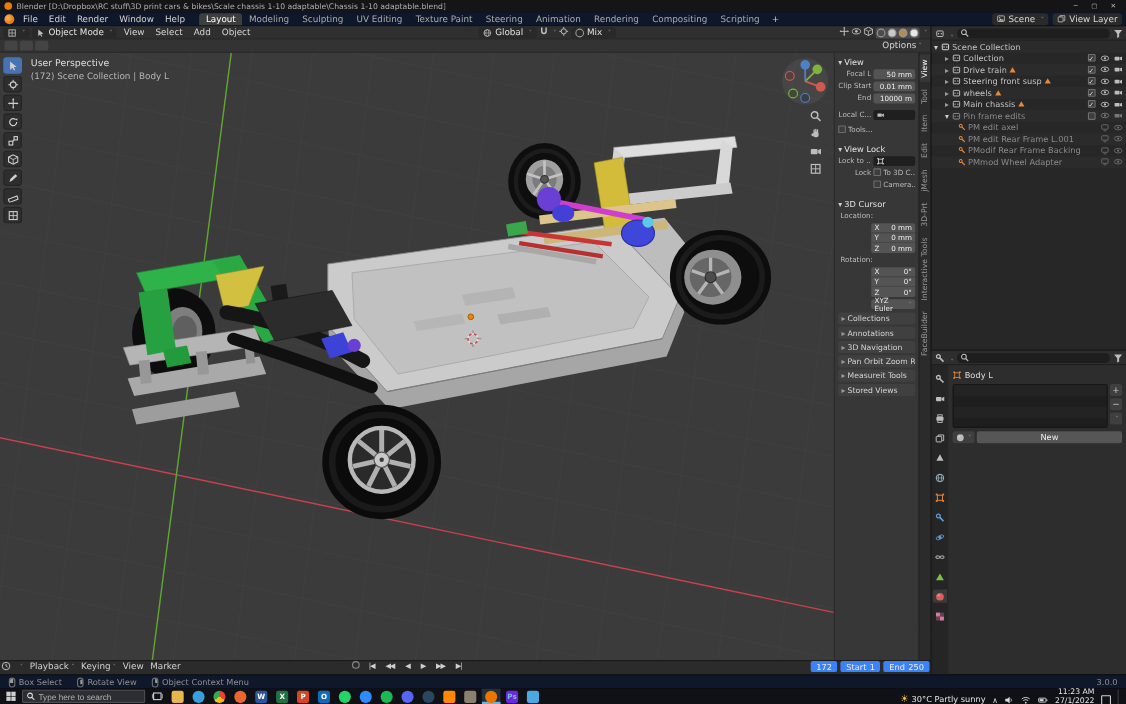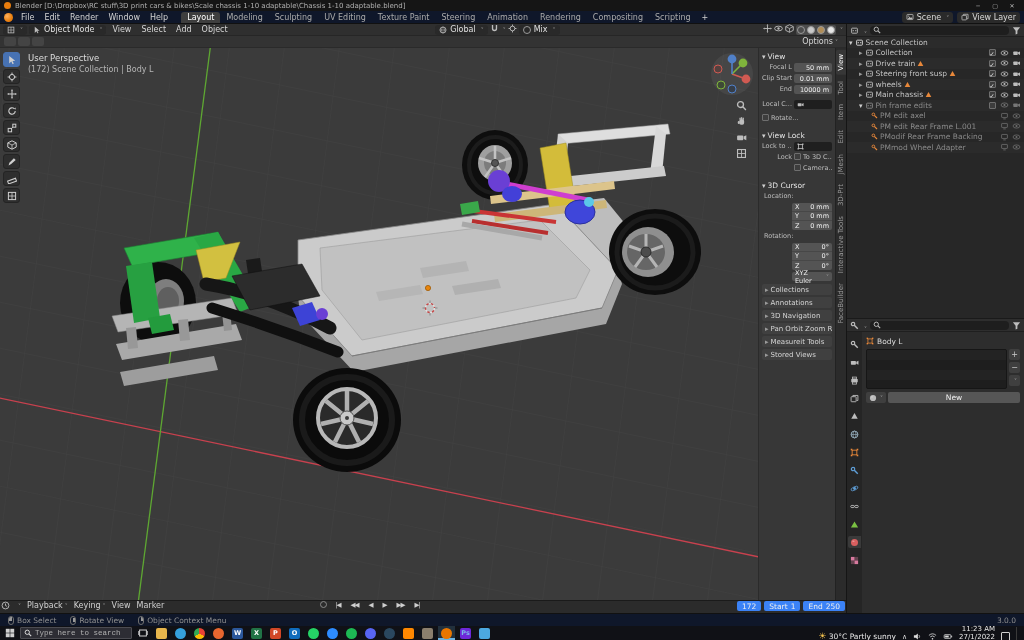--- a/index.html
+++ b/index.html
@@ -118,21 +118,21 @@
   .mouse{width:6px;height:9px;border:1px solid #6e6e6e;border-radius:3px;position:relative}
   .mouse.ml::before{content:"";position:absolute;left:0;top:0;width:2.5px;height:4px;background:#9a9a9a;border-radius:2px 0 0 0}
   .mouse.mm::before{content:"";position:absolute;left:2px;top:1px;width:1.5px;height:4px;background:#9a9a9a}
   .mouse.mr::before{content:"";position:absolute;right:0;top:0;width:2.5px;height:4px;background:#9a9a9a;border-radius:0 2px 0 0}
   #statusbar .ver{margin-left:auto}
 
   
   #taskbar{left:0;top:626px;width:1024px;height:14px;background:#101116;display:flex;align-items:center;gap:2px;padding:0 2px}
   #taskbar .start{width:16px;height:14px;display:flex;align-items:center;justify-content:center}
   #tsearch{width:112px;height:12px;background:#2d2d34;border:1px solid #4c4c52;border-radius:1px;display:flex;align-items:center;gap:3px;padding:0 3px}
-  #tsearch input{flex:1;background:none;border:none;outline:none;font-size:7.5px;color:#c8c8c8;font-family:Liberation Mono, monospace;min-width:0}
+  #tsearch input{flex:1;background:none;border:none;outline:none;font-size:7.5px;color:#c8c8c8;font-family:Liberation Sans, sans-serif;min-width:0}
   #tsearch input::placeholder{color:#b0b0b0}
   .app{width:17px;height:14px;display:flex;align-items:center;justify-content:center;flex:none}
   .gl{width:11px;height:11px;border-radius:2px;display:flex;align-items:center;justify-content:center;font-size:6.5px;font-weight:bold;color:#fff}
   .gl.ci{border-radius:50%}
   .app.active{background:#22303c;box-shadow:inset 0 -2px 0 #6cb2e2}
   #tray{margin-left:auto;display:flex;align-items:flex-end;gap:6px;padding-right:3px}
   #tray .wtxt{font-size:7.5px;color:#e8e8e8;white-space:nowrap}
   #tray .sun{color:#f2c14e;font-size:9px}
   #tray .chev{color:#ddd;font-size:7px}
   #tray .clock{display:flex;flex-direction:column;align-items:flex-end;font-size:7px;line-height:1.15;color:#e8e8e8}
@@ -624,21 +624,21 @@
     <div class="nrow" style="margin-top:5px">
         <span class="nlbl">Local C...</span>
         <span class="fld dark">
           <svg class="ic" width="7" height="7">
             <use href="#i-cam"></use>
           </svg>
         </span>
       </div>
     <div class="nrow" style="margin-top:4px">
         <span class="cb"></span>
-        <span class="nlbl left">Rotate...</span>
+        <span class="nlbl left">Tools...</span>
       </div>
 
     <div class="phead" style="margin-top:5px">
         <span class="tri-d"></span>
         <span>View Lock</span>
       </div>
     <div class="nrow">
         <span class="nlbl">Lock to ...</span>
         <span class="fld dark">
           <svg class="ic" width="7" height="7" style="color:#ddd">

